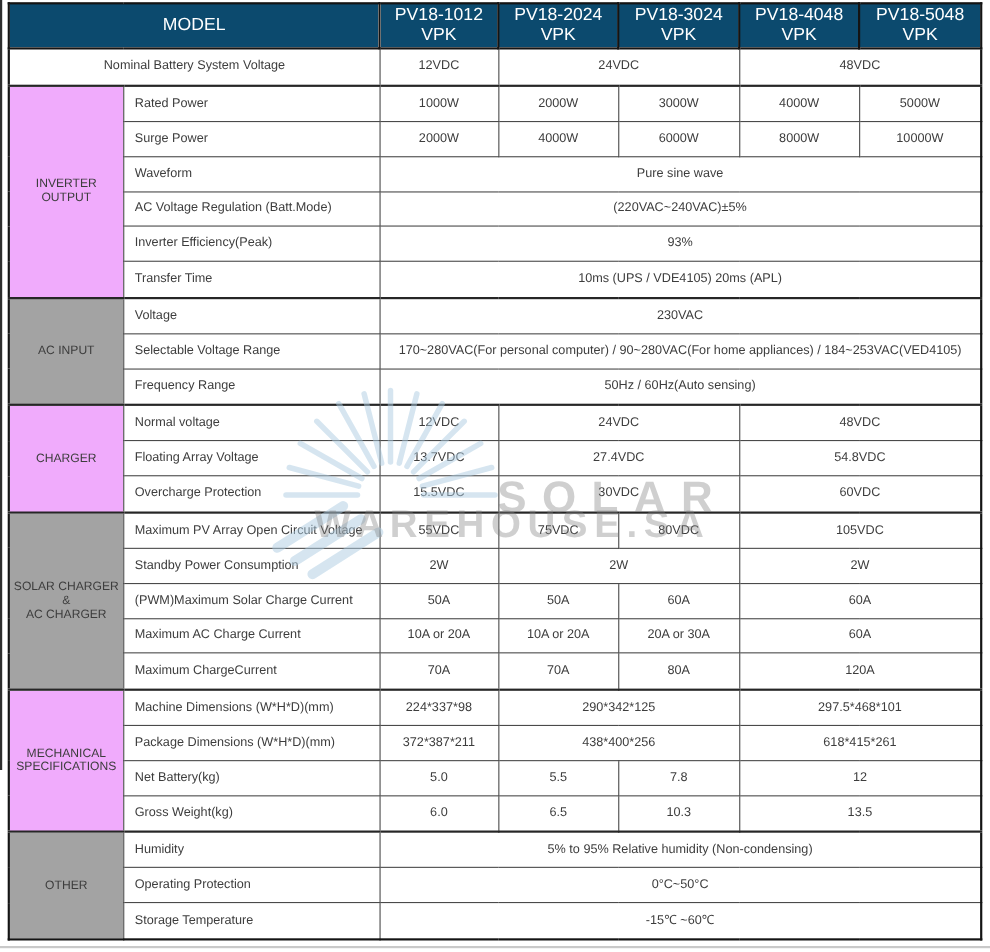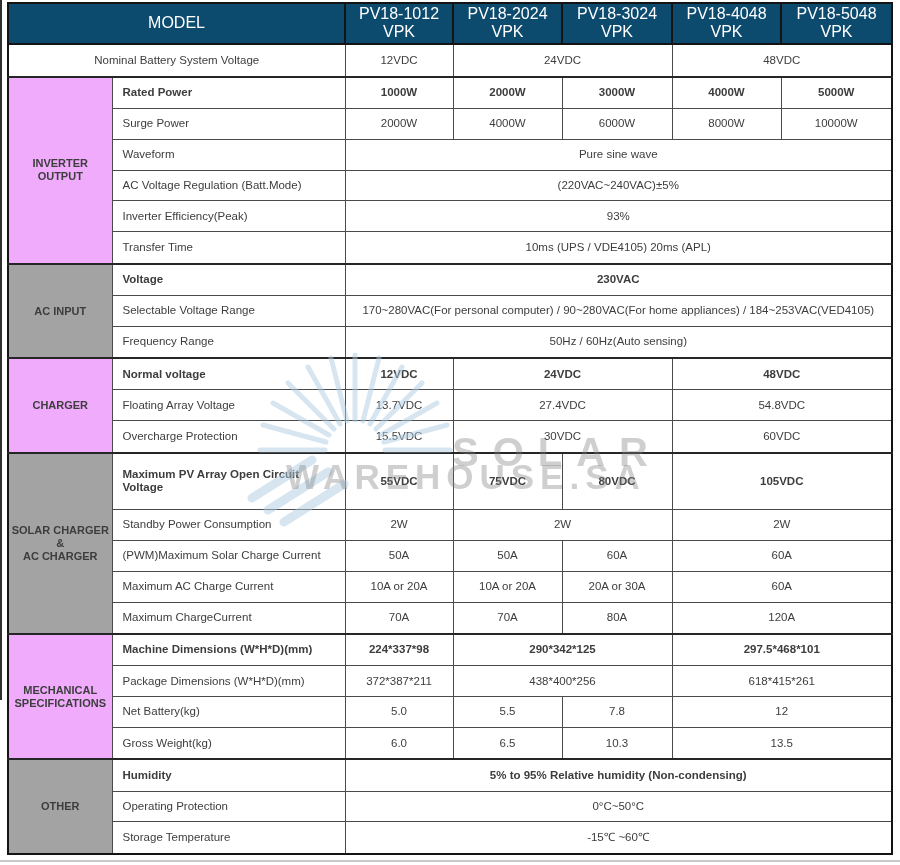--- a/index.html
+++ b/index.html
@@ -24,21 +24,21 @@
   .spec th{
     background:#0c4a6e;color:#ffffff;font-weight:normal;font-size:16px;
     border:2px solid #141414;height:34px;text-align:center;
   }
   .spec td.cat{
     text-align:center;background:#a3a3a3;font-size:11px;padding:1px 2px;
   }
   .spec td.cat.gray{background:#f0abfc;}
   .spec td.param{text-align:left;padding-left:10px;background:#ffffff;}
   .spec td.val{text-align:center;background:#ffffff;}
-  .spec tr.sec td{border-top:2px solid #262626;font-weight:bold;}
+  .spec tr.sec td{border-top:2px solid #262626;}
   .cat .line{display:block;}
 
   .watermark{position:absolute;left:0;top:0;width:900px;height:657px;pointer-events:none;}
   .wm-text{
     position:absolute;font-weight:bold;color:rgba(128,128,128,0.38);
     font-family:"Liberation Sans", sans-serif;white-space:nowrap;
   }
   .wm1{left:452px;top:430px;font-size:40px;letter-spacing:14px;}
   .wm2{left:286px;top:457px;font-size:35px;letter-spacing:6px;text-align:center;}
   .sun{position:absolute;left:230px;top:340px;}

